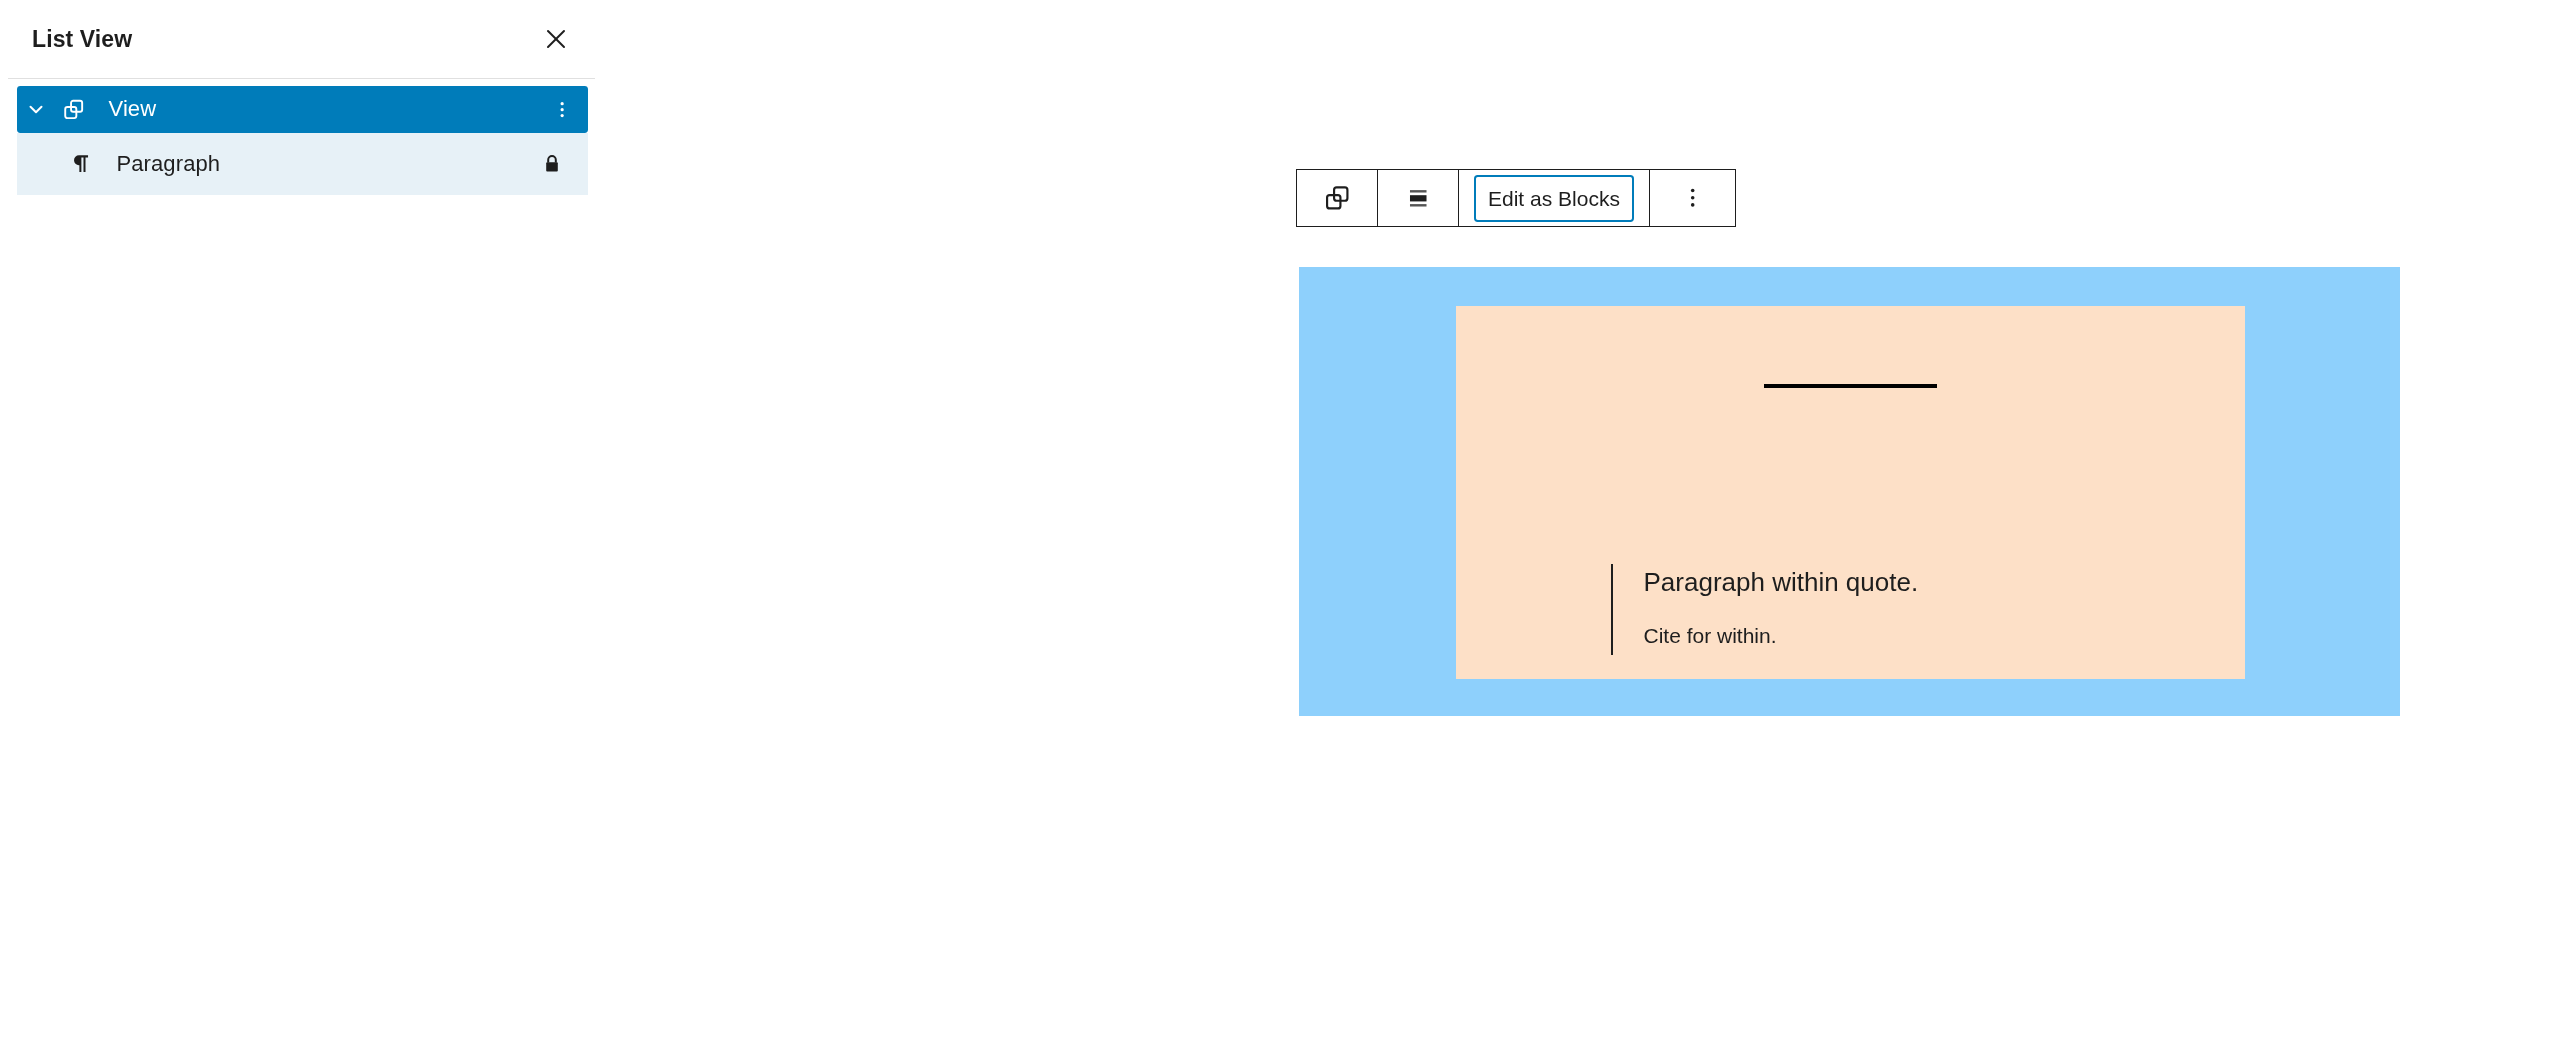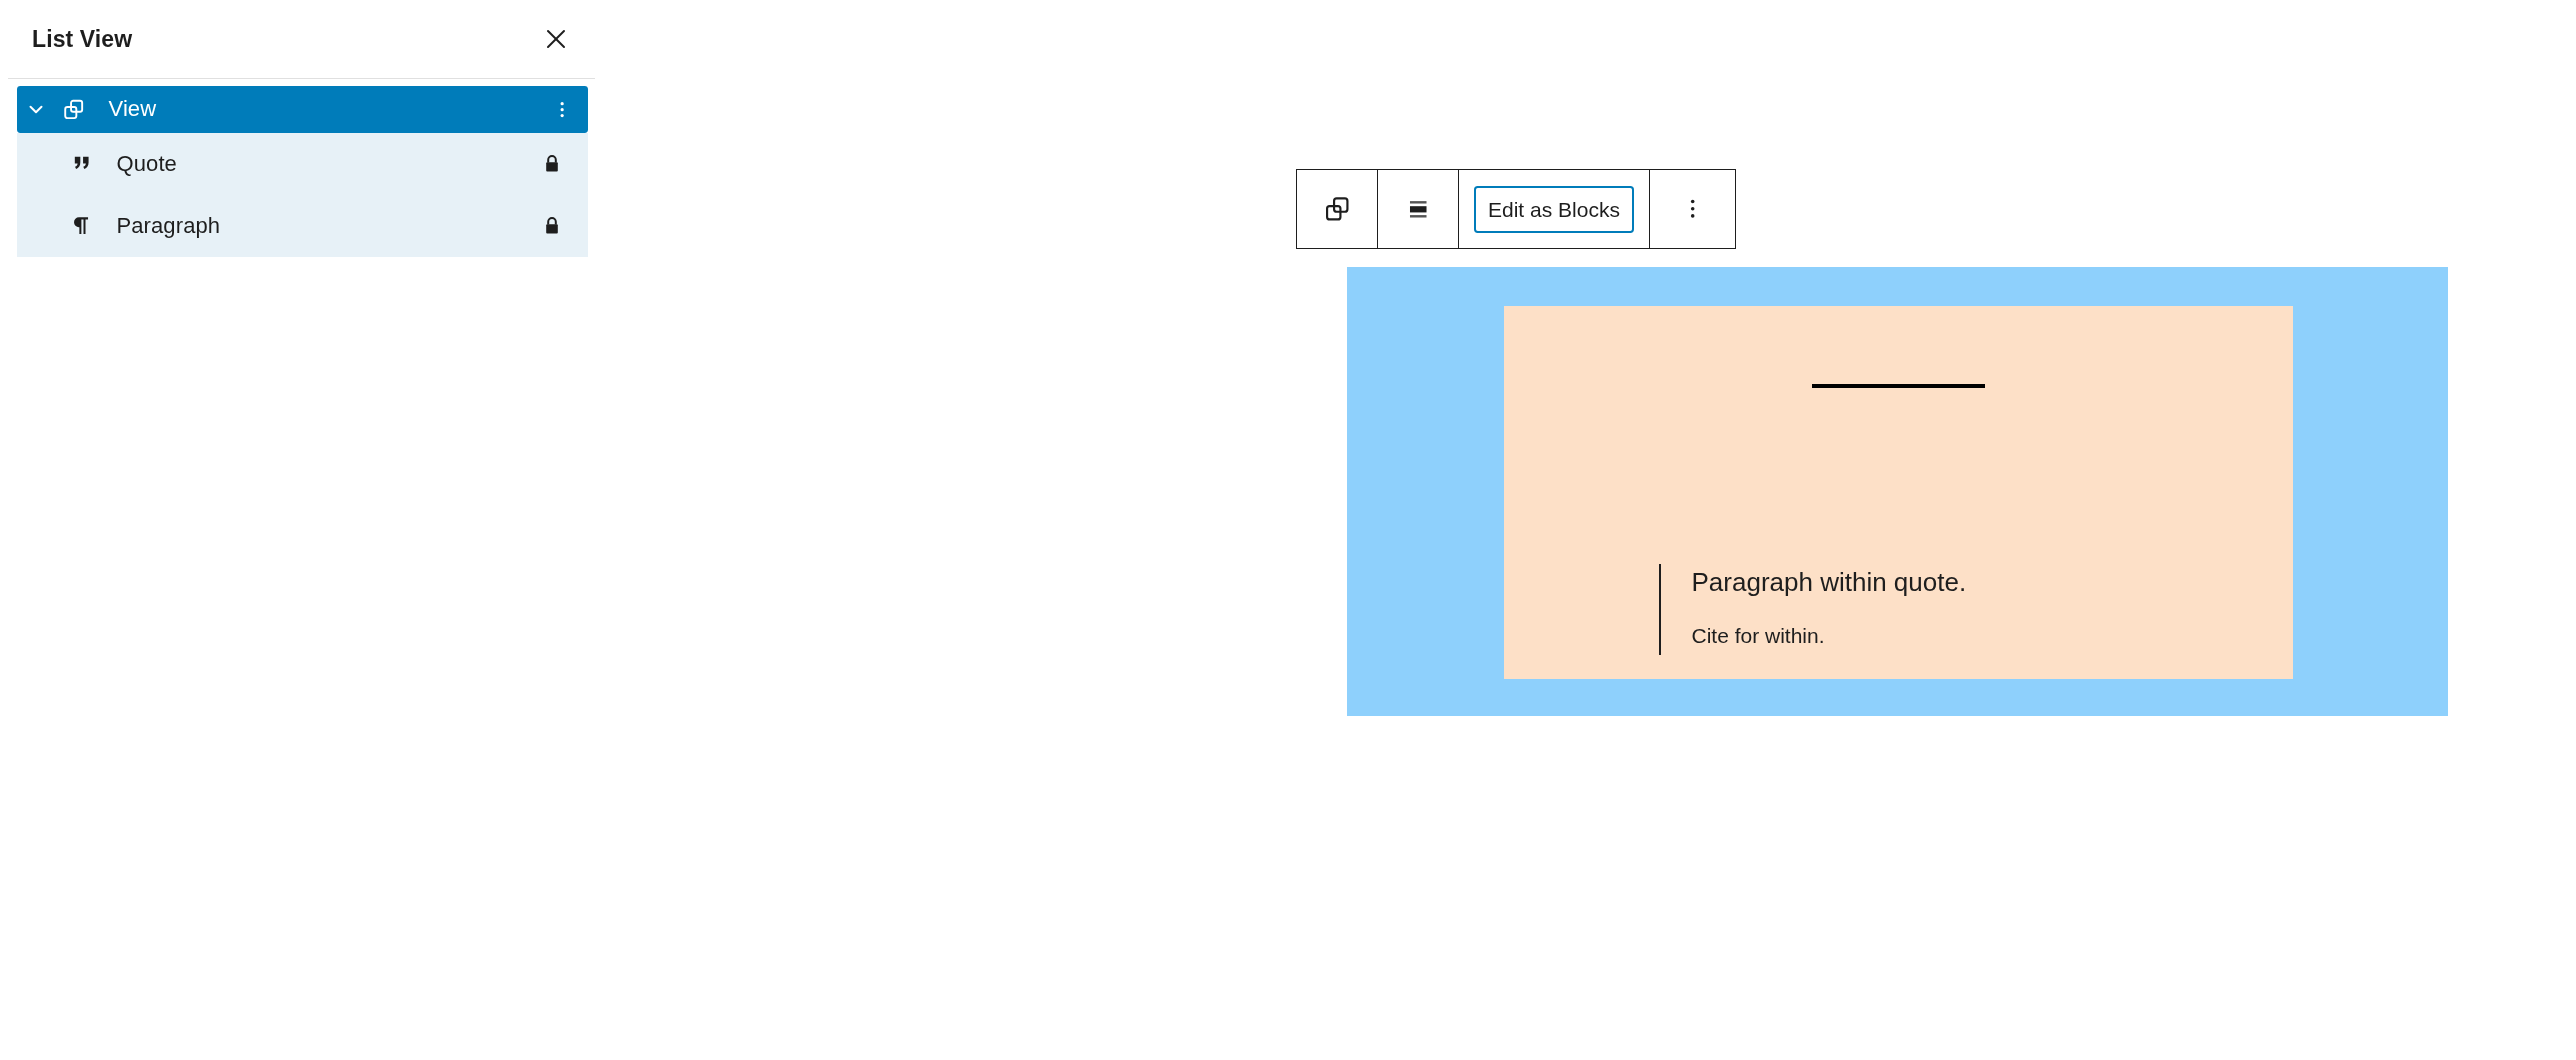--- a/index.html
+++ b/index.html
@@ -175,21 +175,21 @@
     color: #000000;
     white-space: nowrap;
     letter-spacing: -0.4px;
   }
 
   
   .block-toolbar {
     position: absolute;
     left: 701px;
     top: 169px;
-    height: 80px;
+    height: 58px;
     display: flex;
     align-items: stretch;
     background: #14b8a6;
     border: 1.7px solid #1e1e1e;
     z-index: 20;
   }
 
   .tb-btn {
     width: 81px;
     display: flex;
@@ -241,21 +241,20 @@
   .tb-more svg { display: block; }
 
   
   .group-block {
     position: absolute;
     left: 704px;
     top: 267px;
     width: 1101px;
     height: 449px;
     background: #8ed0fc;
-    margin-left: 48px;
   }
 
   
   .quote-block {
     position: absolute;
     left: 157px;
     top: 39px;
     width: 789px;
     height: 373px;
     background: #fde0c7;
@@ -333,36 +332,20 @@
         <span class="lv-label">View</span>
         <button class="lv-kebab" aria-label="Options">
           <svg width="20.3" height="20.3" viewBox="0 0 24 24" fill="#ffffff">
             <circle cx="12" cy="5" r="1.9"></circle>
             <circle cx="12" cy="12" r="1.9"></circle>
             <circle cx="12" cy="19" r="1.9"></circle>
           </svg>
         </button>
       </div>
 
-      <div class="lv-row child">
-        <span class="lv-indent"></span>
-        <span class="lv-blockicon">
-          <svg width="25.4" height="25.4" viewBox="0 0 24 24" fill="#1e1e1e">
-            <path d="M5.5 5.5h5.2v5.4c0 3.0-1.4 5.1-4.0 6.0l-1.0-1.9c1.6-.7 2.4-1.8 2.4-3.2H5.5z"></path>
-            <path d="M13.3 5.5h5.2v5.4c0 3.0-1.4 5.1-4.0 6.0l-1.0-1.9c1.6-.7 2.4-1.8 2.4-3.2h-2.6z"></path>
-          </svg>
-        </span>
-        <span class="lv-label">Quote</span>
-        <span class="lv-lock">
-          <svg width="24" height="24" viewBox="0 0 24 24" fill="none">
-            <path d="M8.2 10.5V7.8a3.8 3.8 0 0 1 7.6 0v2.7" stroke="#1e1e1e" stroke-width="2" fill="none"></path>
-            <rect x="6.2" y="10.3" width="11.6" height="9.2" rx="1" fill="#1e1e1e"></rect>
-          </svg>
-        </span>
-      </div>
 
       <div class="lv-row child">
         <span class="lv-indent"></span>
         <span class="lv-blockicon">
           <svg width="25.4" height="25.4" viewBox="0 0 24 24" fill="#1e1e1e">
             <path d="M18 4.2v1.9h-2.4v13.7h-1.9V6.1h-2.0v13.7H9.8v-6.4h-.4a4.65 4.65 0 0 1 0-9.3H18z"></path>
           </svg>
         </span>
         <span class="lv-label">Paragraph</span>
         <span class="lv-lock">

